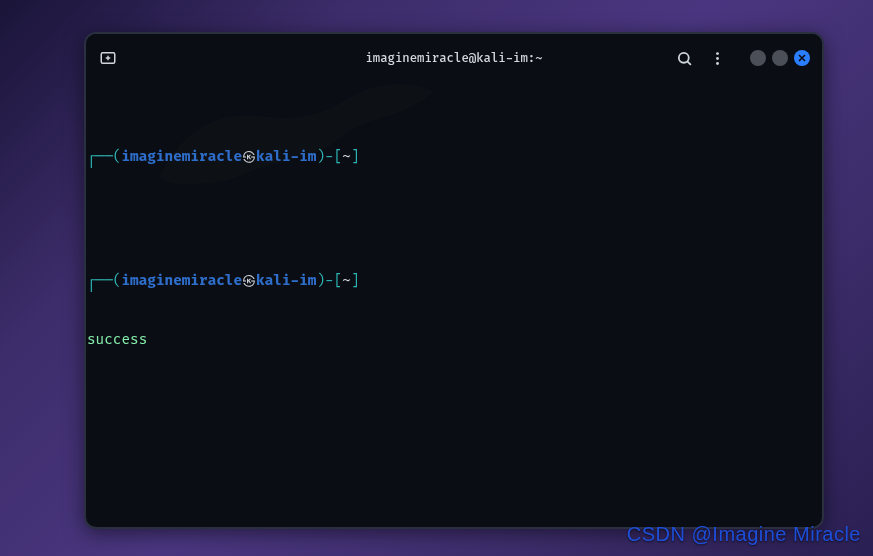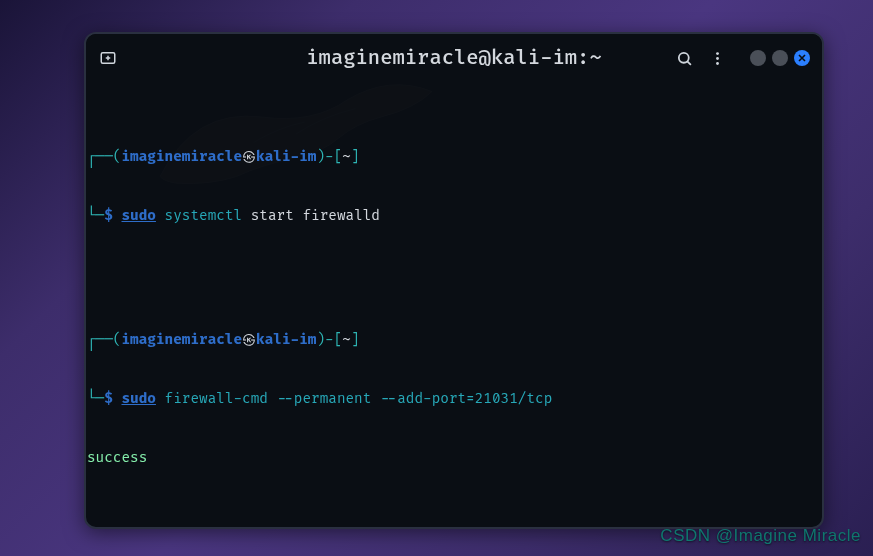--- a/index.html
+++ b/index.html
@@ -45,21 +45,21 @@
       align-items: center;
       justify-content: center;
       color: #cfd5dc;
     }
     .titlebar-title {
       position: absolute;
       left: 50%;
       transform: translateX(-50%);
       color: #d4d8de;
       font-weight: 500;
-      font-size: 20px;
+      font-size: 12px;
     }
     .titlebar-actions {
       margin-left: auto;
       display: flex;
       align-items: center;
       gap: 16px;
     }
     .action-icon {
       color: #cfd5dc;
       cursor: pointer;
@@ -118,23 +118,23 @@
     .c-white { color: #d4d8de; }
     .c-skull { color: #d4d8de; }
     .output {
       color: #86efac;
       padding-left: 0px;
     }
     .watermark {
       position: absolute;
       right: 12px;
       bottom: 10px;
-      color: #0f766e;
+      color: #1d4ed8;
       font-family: sans-serif;
-      font-size: 17px;
+      font-size: 20px;
       letter-spacing: 0.5px;
       text-shadow: 0 1px 2px rgba(0,0,0,0.6);
     }
   </style>
 </head>
 <body>
 
 <div class="terminal-window">
   <div class="titlebar">
     <span class="titlebar-icon">
@@ -173,26 +173,24 @@
   <div class="terminal-body">
     <svg class="dragon-bg" viewBox="0 0 400 180">
       <path d="M40 140 Q80 60 160 70 Q220 78 260 50 Q310 20 360 40 Q340 60 300 70 Q270 78 250 95 Q230 112 200 118 Q160 126 130 140 Q100 150 60 148 Q45 146 40 140 Z
                M200 90 Q230 70 270 60 M150 100 Q180 82 210 76" fill="#222" stroke="#333" stroke-width="1"></path>
     </svg>
 
     <div class="terminal-content">
 
       <div class="block">
         <div class="line"><span class="c-teal">┌──</span><span class="c-teal">(</span><span class="c-blue">imaginemiracle</span><span class="c-skull">㉿</span><span class="c-blue">kali-im</span><span class="c-teal">)-[</span><span class="c-white">~</span><span class="c-teal">]</span></div>
-        <div class="line"><span class="c-teal">└─</span><span class="c-blue">$</span><span class="c-white"> </span><span class="c-blue-ul">sudo</span><span class="c-white"> </span><span class="c-cyan">systemctl</span><span class="c-white"> start firewalld</span></div>
       </div>
 
       <div class="block">
         <div class="line"><span class="c-teal">┌──</span><span class="c-teal">(</span><span class="c-blue">imaginemiracle</span><span class="c-skull">㉿</span><span class="c-blue">kali-im</span><span class="c-teal">)-[</span><span class="c-white">~</span><span class="c-teal">]</span></div>
-        <div class="line"><span class="c-teal">└─</span><span class="c-blue">$</span><span class="c-white"> </span><span class="c-blue-ul">sudo</span><span class="c-white"> </span><span class="c-cyan">firewall-cmd</span><span class="c-cyan"> --permanent --add-port=21031/tcp</span></div>
         <div class="line output">success</div>
       </div>
 
     </div>
 
   </div>
 </div>
 
 <div class="watermark">CSDN @Imagine Miracle</div>
 

